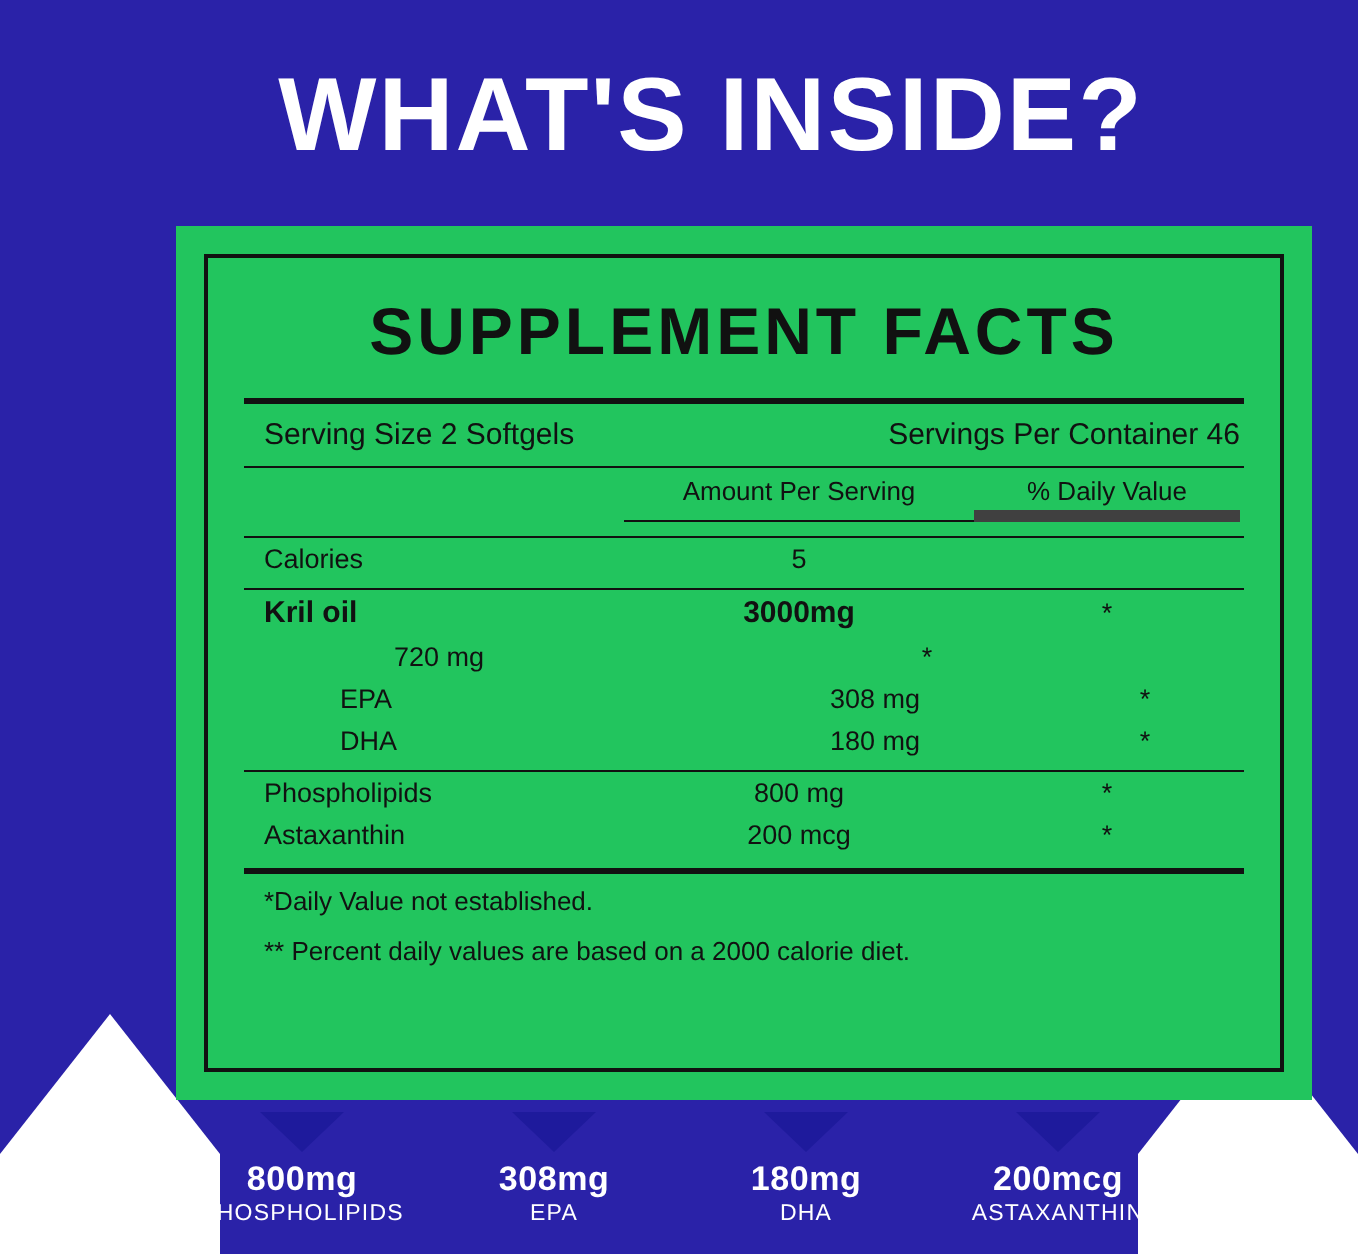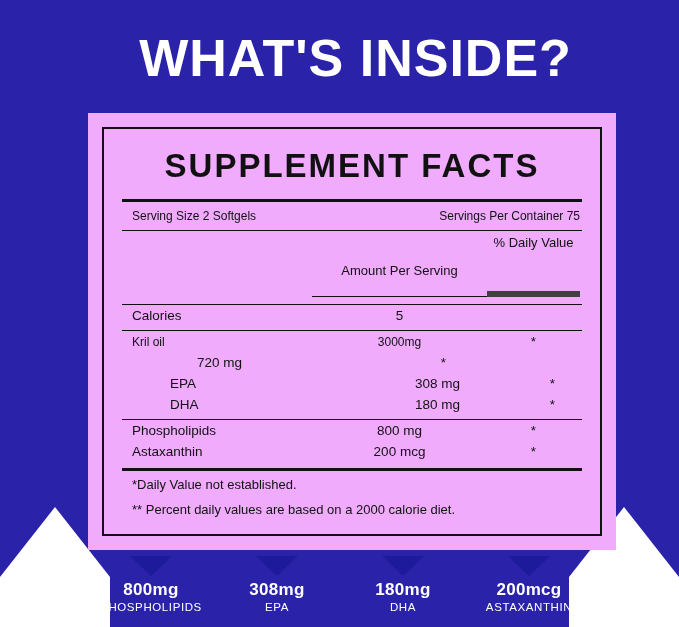--- a/index.html
+++ b/index.html
@@ -48,23 +48,23 @@
     font-size: 52px;
     font-weight: bold;
     letter-spacing: 1px;
     font-family: "Liberation Sans", sans-serif;
     white-space: nowrap;
   }
   .panel {
     position: absolute;
     left: 88px;
     top: 113px;
-    width: 528px;
+    width: 568px;
     height: 437px;
-    background: #f0abfc;
+    background: #22c55e;
     box-sizing: border-box;
   }
   .panel-inner {
     position: absolute;
     left: 14px;
     top: 14px;
     right: 14px;
     bottom: 14px;
     border: 2px solid #111111;
     box-sizing: border-box;
@@ -82,21 +82,21 @@
   .rule-thick {
     border-bottom: 3px solid #111;
     margin: 0 0 0 0;
   }
   .rule-thin {
     border-bottom: 1px solid #111;
   }
   .serving-row {
     display: flex;
     justify-content: space-between;
-    font-size: 12px;
+    font-size: 15px;
     color: #111;
     padding: 7px 2px 7px 10px;
   }
   .hdr-row {
     display: flex;
     font-size: 13px;
     color: #111;
     padding: 4px 2px 3px 10px;
   }
   .col-name { flex: 0 0 180px; }
@@ -105,39 +105,38 @@
     text-align: center;
   }
   .col-dv {
     flex: 1 1 auto;
     text-align: center;
   }
   .hdr-amt {
     flex: 0 0 175px;
     text-align: center;
     border-bottom: 1px solid #111;
-    padding-bottom: 18px;
-    margin-top: 28px;
+    padding-bottom: 0;
   }
   .hdr-dv {
     flex: 1 1 auto;
     text-align: center;
     border-bottom: 6px solid #404040;
     padding-bottom: 2px;
   }
   .hdr-spacer { flex: 0 0 180px; }
   .data-row {
     display: flex;
     font-size: 13.5px;
     color: #111;
     padding: 3px 2px 3px 10px;
     align-items: baseline;
   }
   .data-row .col-dv { text-align: center; }
-  .bold { font-weight: normal; font-size: 12px; }
+  .bold { font-weight: bold; font-size: 15px; }
   .indent-1 { padding-left: 38px; }
   .footnote {
     font-size: 13px;
     color: #111;
     padding: 5px 2px 1px 10px;
     line-height: 1.45;
   }
   .sep-thick { border-bottom: 3px solid #111; margin-top: 6px; }
   .sep-thin { border-bottom: 1px solid #111; margin-top: 4px; }
   .callouts {
@@ -194,21 +193,21 @@
 
   <div class="panel">
     <div class="panel-inner">
 
       <div class="sf-title">SUPPLEMENT  FACTS</div>
 
       <div class="rule-thick"></div>
 
       <div class="serving-row">
         <span>Serving Size 2 Softgels</span>
-        <span>Servings Per Container 75</span>
+        <span>Servings Per Container 46</span>
       </div>
 
       <div class="rule-thin"></div>
 
       <div class="hdr-row">
         <span class="hdr-spacer"></span>
         <span class="hdr-amt">Amount Per Serving</span>
         <span class="hdr-dv">% Daily Value</span>
       </div>
 

